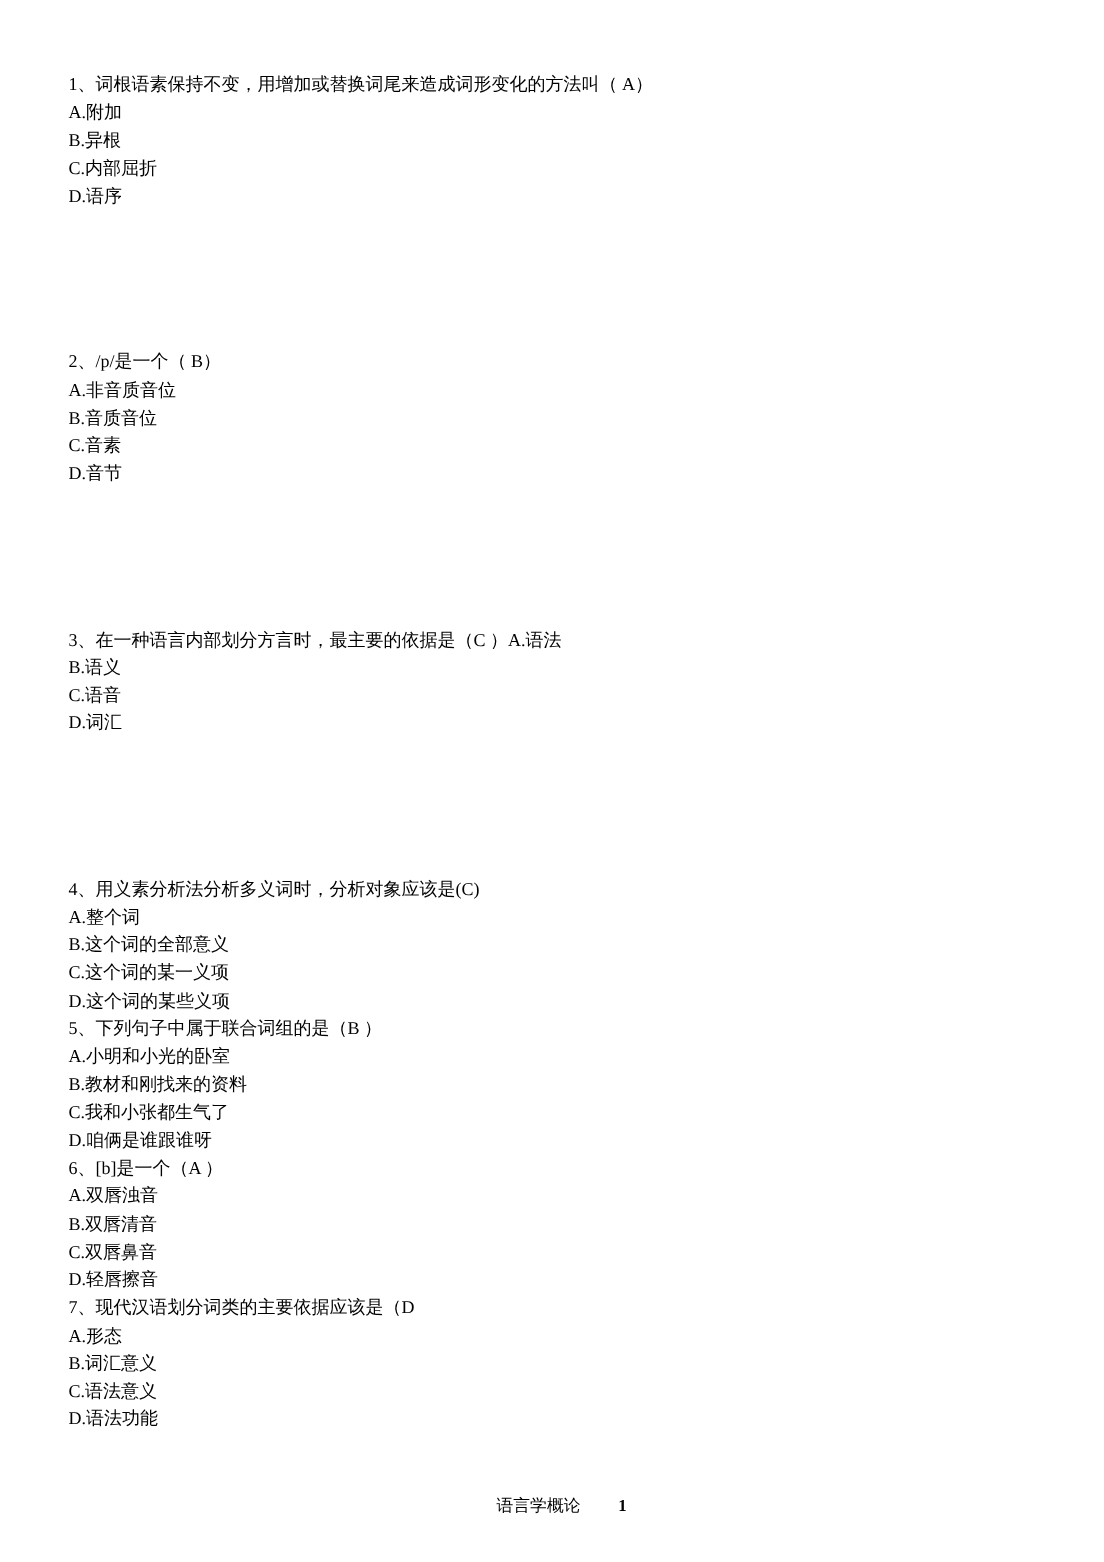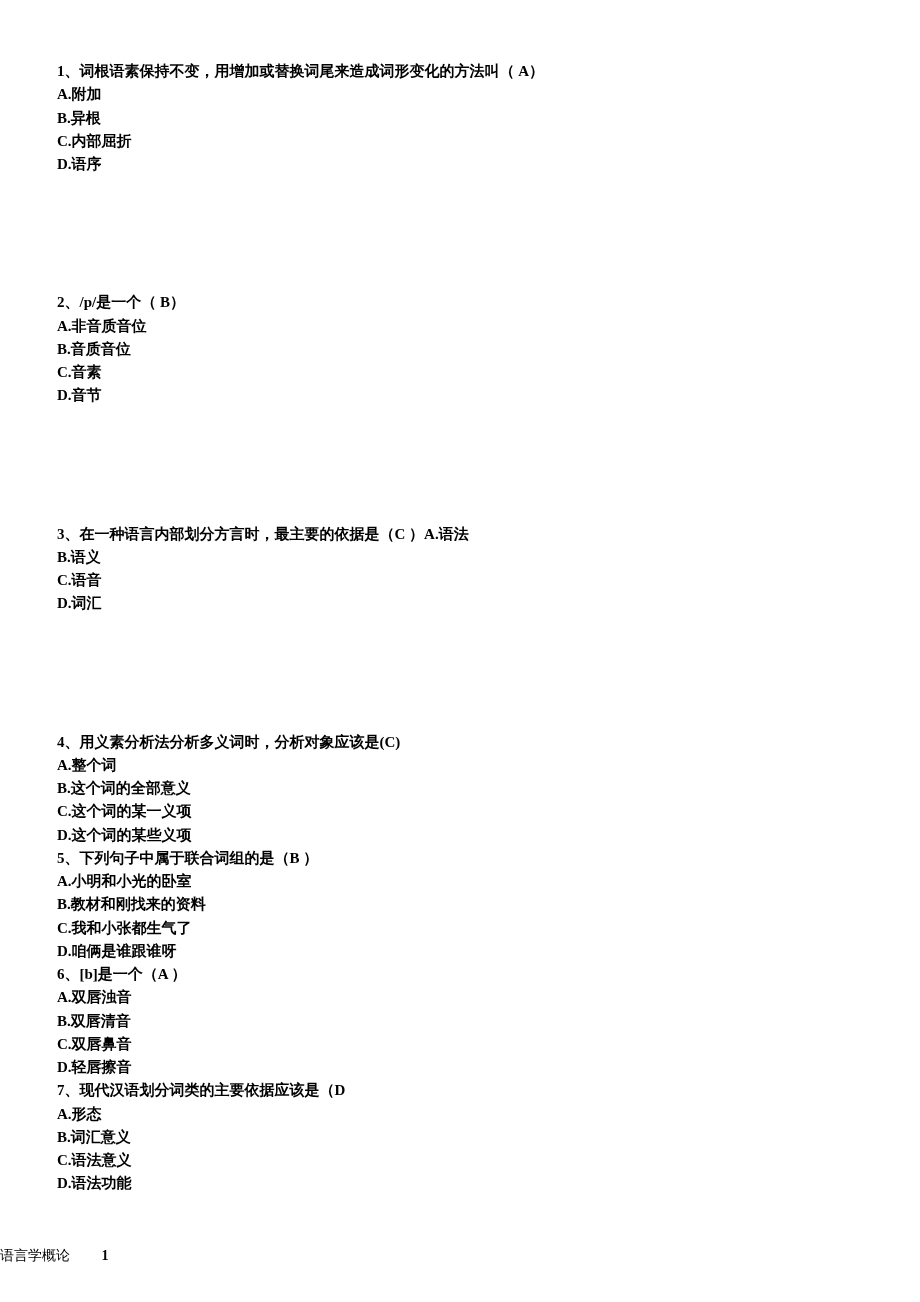--- a/index.html
+++ b/index.html
@@ -19,32 +19,32 @@
       position: relative;
     }
     .content {
       white-space: pre-line;
     }
     .question-block {
       margin-bottom: 0;
     }
     .line {
       display: block;
-      font-weight: bold;
     }
     .gap {
       height: 115px;
     }
     .footer {
       position: absolute;
       bottom: 35px;
       left: 0;
       width: 100%;
-      text-align: left;
+      text-align: center;
       font-size: 14px;
+      padding-left: 16px;
     }
     .footer-page {
       display: inline-block;
       margin-left: 28px;
       font-weight: bold;
     }
   </style>
 </head>
 <body>
 

